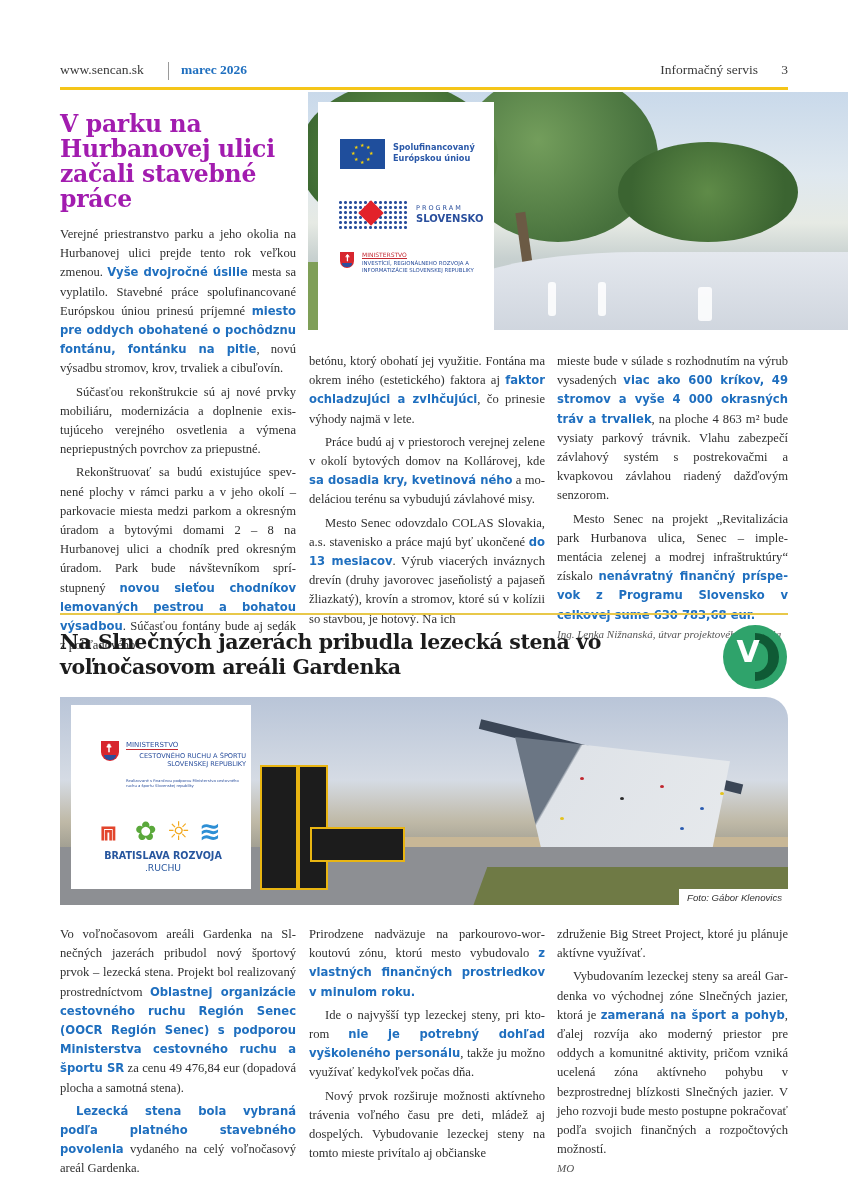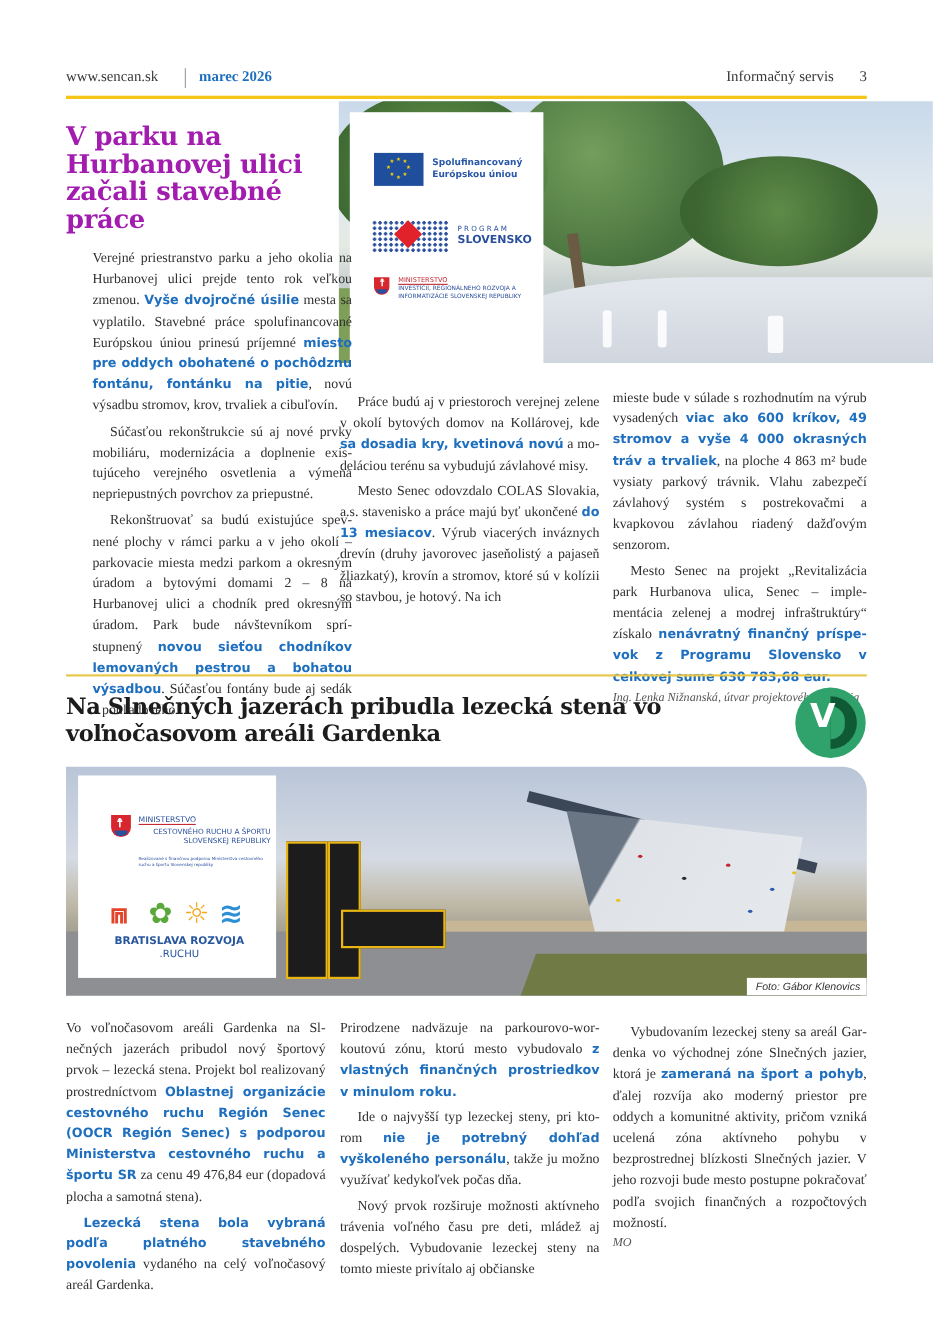--- a/index.html
+++ b/index.html
@@ -18,21 +18,21 @@
   .rule.mid { top: 613px; height: 2px; background: #e8c84a; }
 
   
   .a1-title { position: absolute; left: 60px; top: 112px; width: 235px; font-family: "DejaVu Serif", serif; font-weight: bold; font-size: 23.5px; line-height: 25px; color: #a21caf; letter-spacing: -0.3px; }
   .col { position: absolute; font-family: "Liberation Serif", serif; font-size: 12.6px; line-height: 19.2px; color: #303030; text-align: justify; hyphens: manual; }
   .col p { text-indent: 0; }
   .col p.ind { text-indent: 16px; margin-top: 4px; }
   .hl { color: #1f6fbf; font-weight: bold; font-family: "DejaVu Sans", sans-serif; font-size: 11.6px; }
   .sig { font-style: italic; color: #555; font-size: 11px; }
 
-  .a1c1 { left: 60px; top: 225px; width: 236px; margin-left: 24px; }
+  .a1c1 { left: 60px; top: 225px; width: 236px; }
   .a1c2 { left: 309px; top: 352px; width: 236px; }
   .a1c3 { left: 557px; top: 352px; width: 231px; }
 
   
   .img1 { position: absolute; left: 308px; top: 92px; width: 577px; height: 238px; border-top-right-radius: 22px; overflow: hidden;
     background: linear-gradient(180deg, #c9d9ea 0%, #dfe8ef 35%, #e6eae4 55%, #c7d0cf 70%, #b5bfc7 100%); }
   .img1 .tree1 { position: absolute; left: 150px; top: -20px; width: 200px; height: 170px; border-radius: 50%; background: radial-gradient(circle at 40% 40%, #6e9a54, #3f6b34 70%); opacity: .95; }
   .img1 .tree2 { position: absolute; left: 310px; top: 50px; width: 180px; height: 100px; border-radius: 50%; background: radial-gradient(circle, #5f8b48, #3b6431 75%); }
   .img1 .tree3 { position: absolute; left: -10px; top: -10px; width: 200px; height: 150px; border-radius: 50%; background: radial-gradient(circle, #6d9a4f, #3e6a33 75%); }
   .img1 .trunk { position: absolute; left: 215px; top: 120px; width: 10px; height: 110px; background: #6b5a44; transform: rotate(-8deg); }
@@ -137,21 +137,22 @@
   </div>
 </div>
 
 <div class="col a1c1">
   <p><span>Verejné priestranstvo parku a jeho oko­lia na Hurbanovej ulici prejde tento rok veľkou zmenou. </span><span class="hl">Vyše dvojročné úsilie</span><span> mesta sa vyplatilo. Stavebné práce spolu­financované Európskou úniou prinesú prí­jemné </span><span class="hl">miesto pre oddych obohatené o pochôdznu fontánu, fontánku na pi­tie</span><span>, novú výsadbu stromov, krov, trvaliek a cibuľovín.</span></p>
   <p class="ind">Súčasťou rekonštrukcie sú aj nové prvky mobiliáru, modernizácia a doplnenie exis­tujúceho verejného osvetlenia a výmena nepriepustných povrchov za priepustné.</p>
   <p class="ind"><span>Rekonštruovať sa budú existujúce spev­nené plochy v rámci parku a v jeho okolí – parkovacie miesta medzi parkom a okres­ným úradom a bytovými domami 2 – 8 na Hurbanovej ulici a chodník pred okres­ným úradom. Park bude návštevníkom sprí­stupnený </span><span class="hl">novou sieťou chodníkov lemo­vaných pestrou a bohatou výsadbou</span><span>. Sú­časťou fontány bude aj sedák z pohľadového</span></p>
 </div>
 
 <div class="col a1c2">
-  <p class="ind"><span>Práce budú aj v priestoroch verejnej ze­lene v okolí bytových domov na Kollárovej, kde </span><span class="hl">sa dosadia kry, kvetinová novú</span><span> a mo­deláciou terénu sa vybudujú závlahové misy.</span></p>
+  <p><span>betónu, ktorý obohatí jej využitie. Fontá­na ma okrem iného (estetického) faktora aj </span><span class="hl">faktor ochladzujúci a zvlhčujúci</span><span>, čo pri­nesie výhody najmä v lete.</span></p>
+  <p class="ind"><span>Práce budú aj v priestoroch verejnej ze­lene v okolí bytových domov na Kollárovej, kde </span><span class="hl">sa dosadia kry, kvetinová ného</span><span> a mo­deláciou terénu sa vybudujú závlahové misy.</span></p>
   <p class="ind"><span>Mesto Senec odovzdalo COLAS Slovakia, a.s. stavenisko a práce majú byť ukončené </span><span class="hl">do 13 mesiacov</span><span>. Výrub viacerých inváz­nych drevín (druhy javorovec jaseňolistý a pajaseň žliazkatý), krovín a stromov, kto­ré sú v kolízii so stavbou, je hotový. Na ich</span></p>
 </div>
 
 <div class="col a1c3">
   <p><span>mieste bude v súlade s rozhodnutím na vý­rub vysadených </span><span class="hl">viac ako 600 kríkov, 49 stromov a vyše 4 000 okrasných tráv a trvaliek</span><span>, na ploche 4 863 m² bude vysia­ty parkový trávnik. Vlahu zabezpečí závla­hový systém s postrekovačmi a kvapkovou závlahou riadený dažďovým senzorom.</span></p>
   <p class="ind"><span>Mesto Senec na projekt „Revitalizá­cia park Hurbanova ulica, Senec – imple­mentácia zelenej a modrej infraštruktúry“ získalo </span><span class="hl">nenávratný finančný príspe­vok z Programu Slovensko v celkovej sume 630 783,68 eur.</span></p>
   <p class="sig">Ing. Lenka Nižnanská, útvar projektového riadenia</p>
 </div>
 
 <div class="rule mid"></div>
@@ -202,15 +203,16 @@
   <p class="ind"><span class="hl">Lezecká stena bola vybraná podľa platného stavebného povolenia</span><span> vyda­ného na celý voľnočasový areál Gardenka.</span></p>
 </div>
 
 <div class="col a2c2">
   <p><span>Prirodzene nadväzuje na parkourovo-wor­koutovú zónu, ktorú mesto vybudovalo </span><span class="hl">z vlastných finančných prostriedkov v minulom roku.</span></p>
   <p class="ind"><span>Ide o najvyšší typ lezeckej steny, pri kto­rom </span><span class="hl">nie je potrebný dohľad vyškolené­ho personálu</span><span>, takže ju možno využívať kedykoľvek počas dňa.</span></p>
   <p class="ind">Nový prvok rozširuje možnosti aktívne­ho trávenia voľného času pre deti, mládež aj dospelých. Vybudovanie lezeckej ste­ny na tomto mieste privítalo aj občianske</p>
 </div>
 
 <div class="col a2c3">
+  <p>združenie Big Street Project, ktoré ju plá­nuje aktívne využívať.</p>
   <p class="ind"><span>Vybudovaním lezeckej steny sa areál Gar­denka vo východnej zóne Slnečných jazier, ktorá je </span><span class="hl">zameraná na šport a pohyb</span><span>, ďa­lej rozvíja ako moderný priestor pre oddych a komunitné aktivity, pričom vzniká ucele­ná zóna aktívneho pohybu v bezprostred­nej blízkosti Slnečných jazier. V jeho rozvoji bude mesto postupne pokračovať podľa svo­jich finančných a rozpočtových možností.</span></p>
   <p class="sig">MO</p>
 </div>
 
 </body></html>

